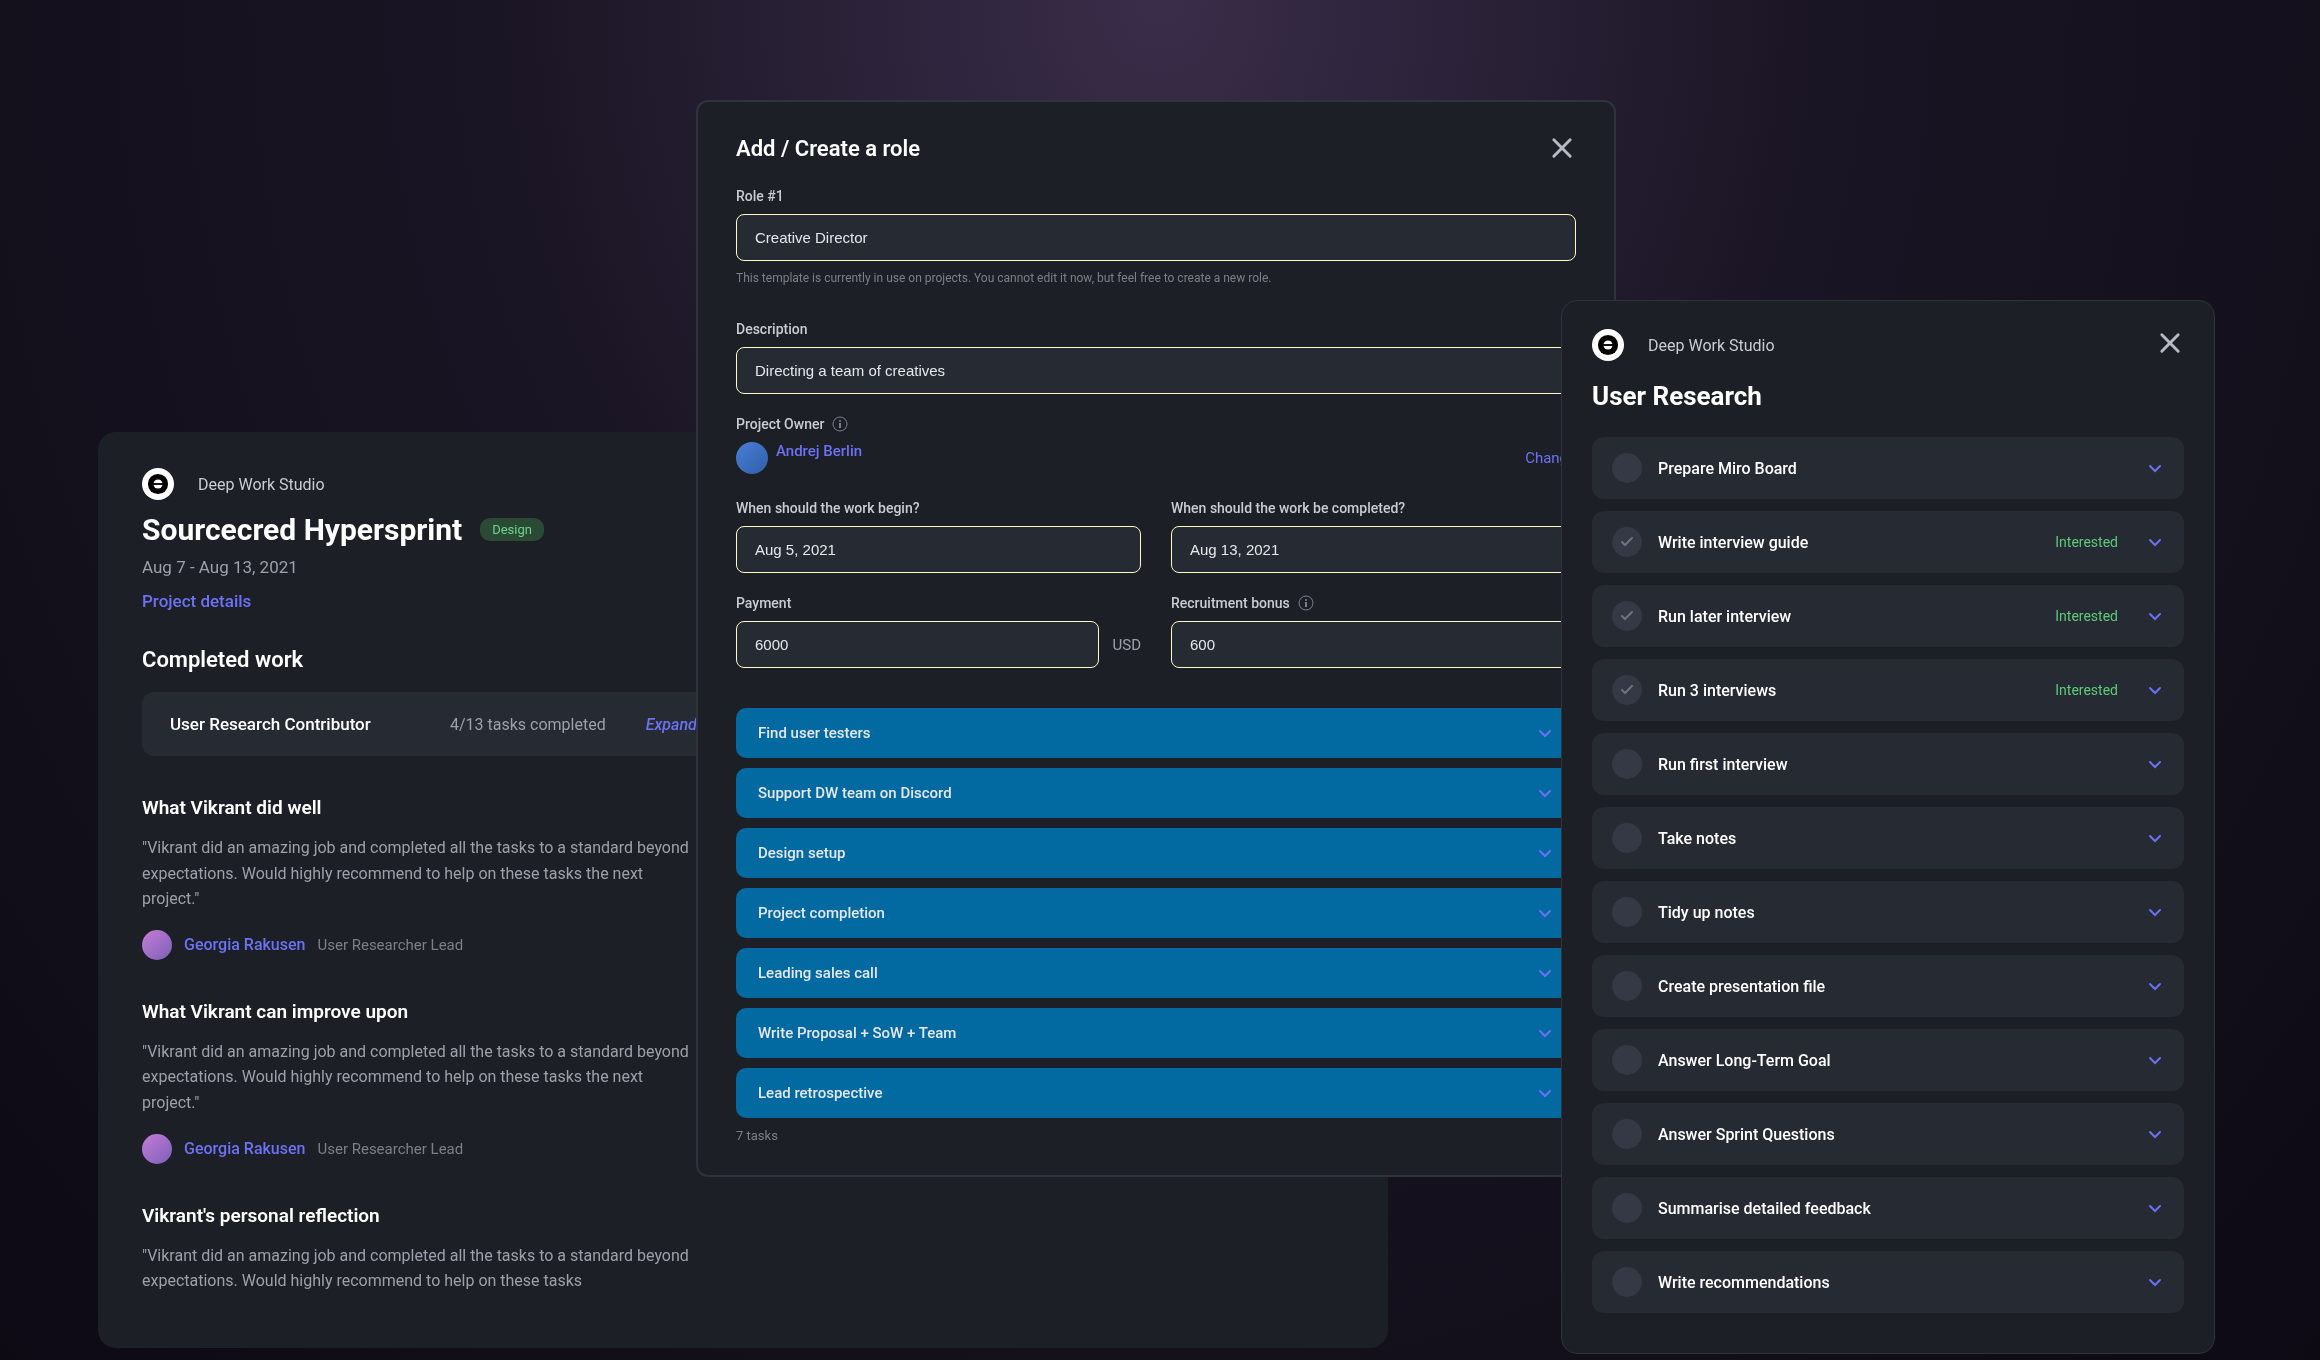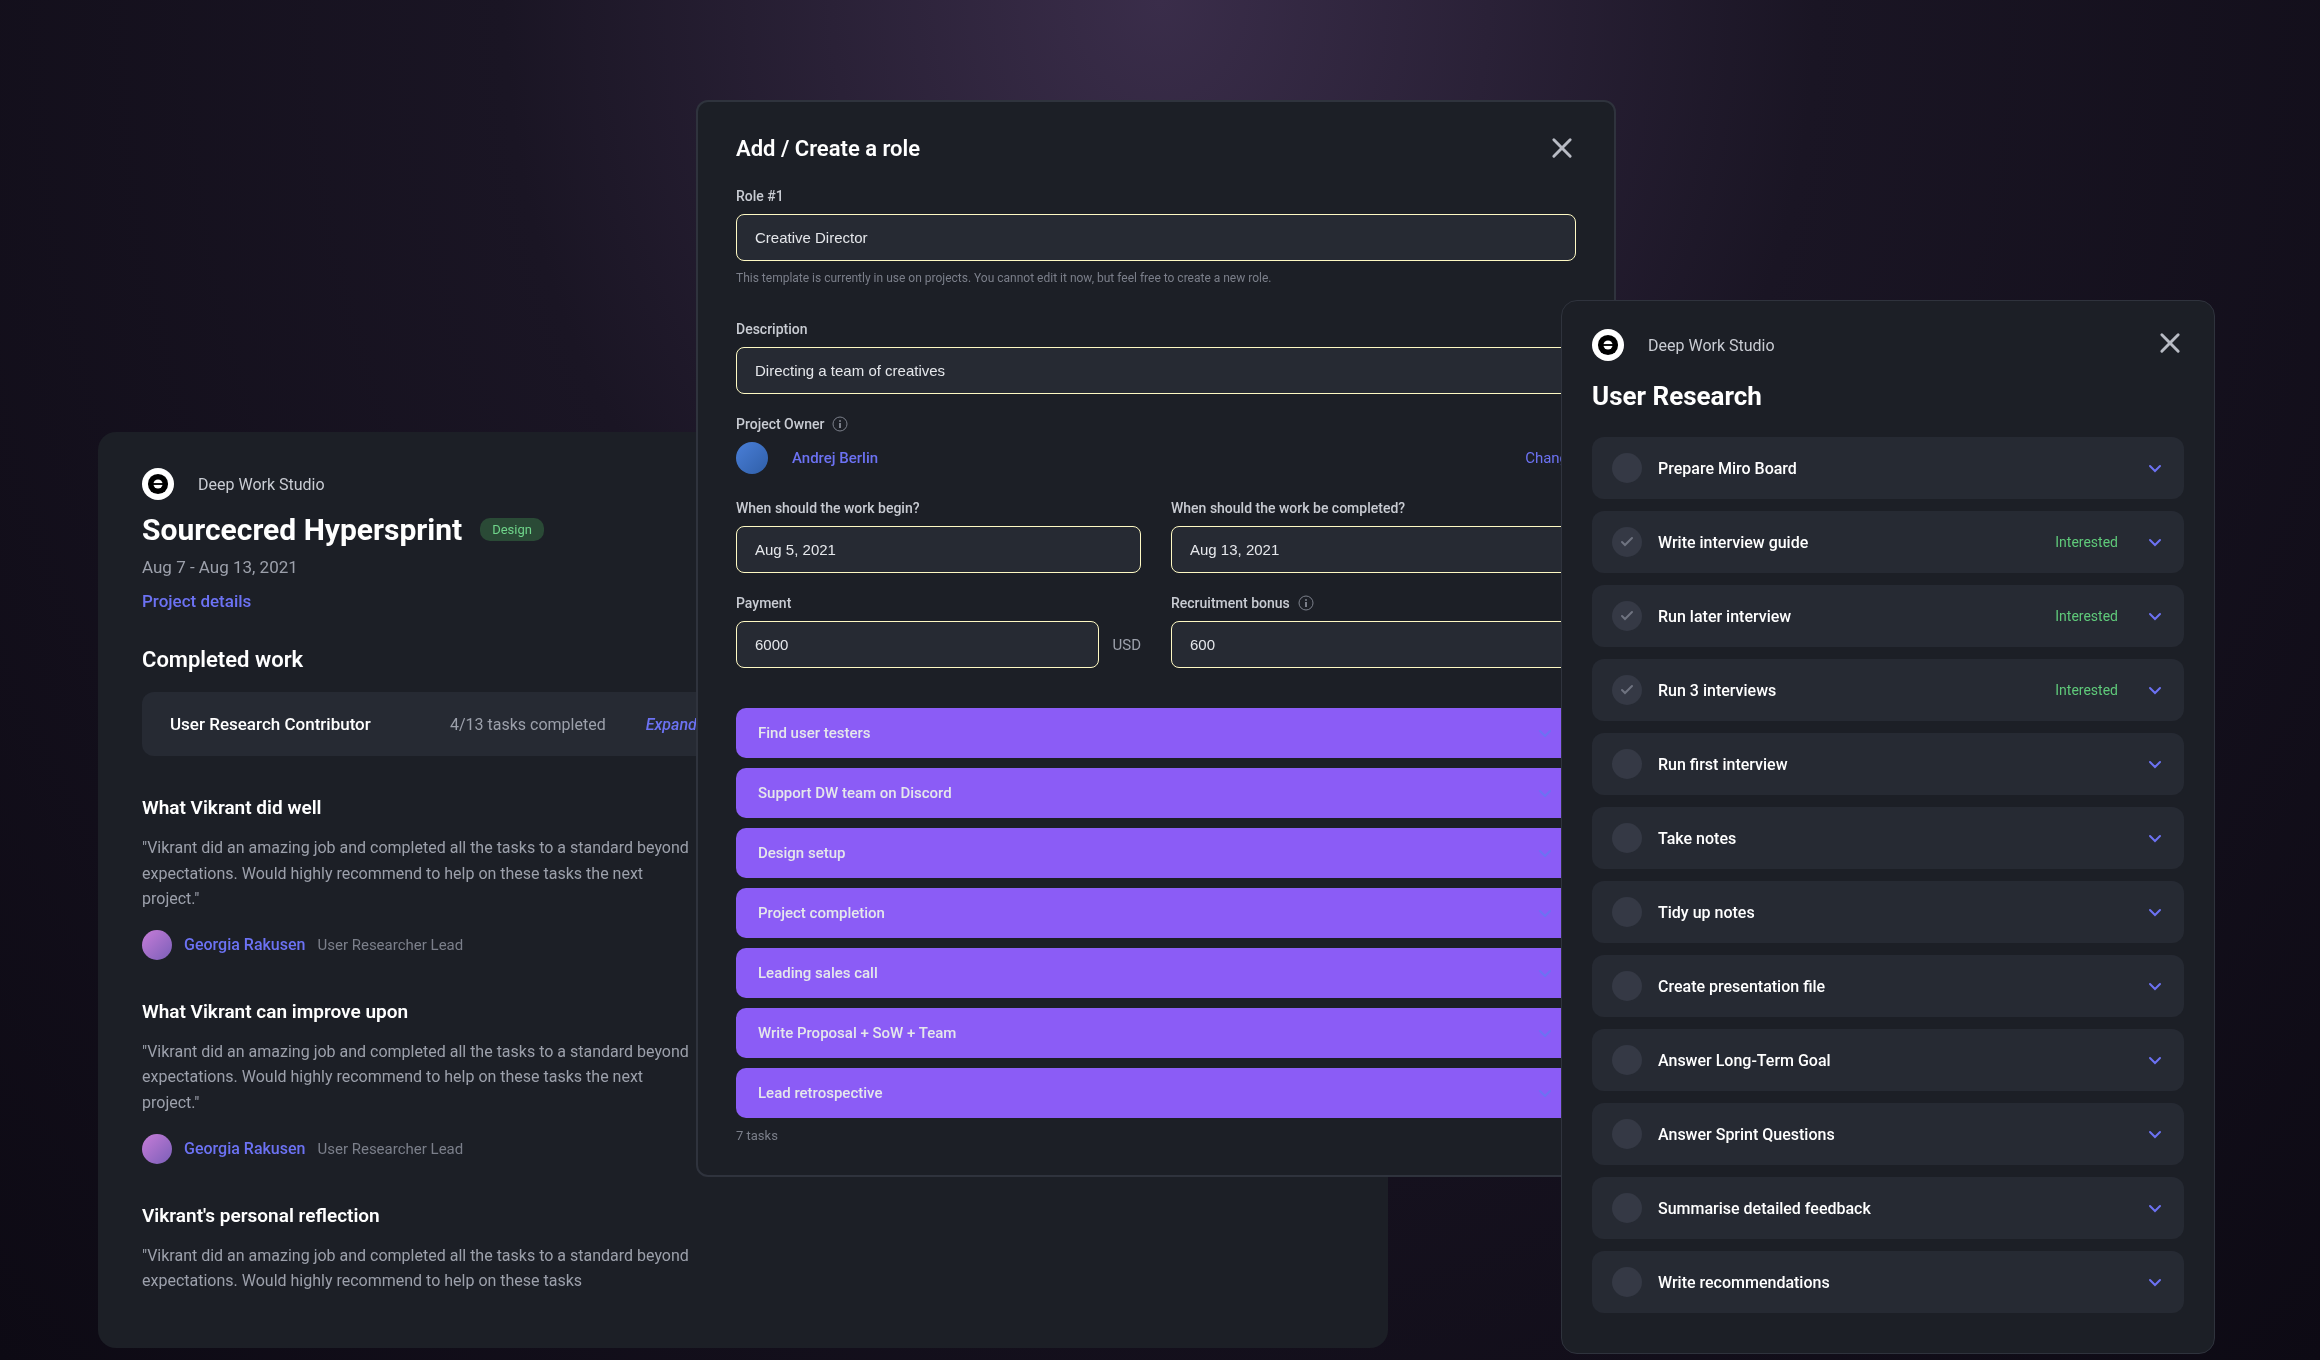--- a/index.html
+++ b/index.html
@@ -66,33 +66,33 @@
 .modal-title { font-size: 22px; font-weight: 600; color: #fff; }
 .close-btn { width: 28px; height: 28px; cursor: pointer; color: #b8bbc4; }
 .label { font-size: 14px; font-weight: 500; color: #c9ccd3; margin-bottom: 10px; display: flex; align-items: center; gap: 8px; }
 .input {
   width: 100%; background: #262a33; border: 1px solid #fef9c3;
   border-radius: 8px; padding: 14px 18px; font-size: 15px; color: #e5e7eb;
 }
 .hint { font-size: 12px; color: #7b7f8a; margin-top: 10px; margin-bottom: 36px; }
 .field-mb { margin-bottom: 22px; }
 .owner-row { display: flex; align-items: center; justify-content: space-between; margin-bottom: 26px; }
-.owner-info { display: flex; align-items: center; gap: 24px; }
+.owner-info { display: flex; align-items: flex-start; gap: 8px; }
 .avatar { width: 32px; height: 32px; border-radius: 50%; background: linear-gradient(135deg,#4a7fd8,#2f5fa8); }
 .owner-name { color: #6c72f3; font-size: 15px; font-weight: 500; }
 .change-link { color: #6c72f3; font-size: 15px; cursor: pointer; }
 .two-col { display: flex; gap: 30px; margin-bottom: 22px; }
 .col { flex: 1; }
 .payment-row { display: flex; gap: 30px; margin-bottom: 40px; }
 .pay-col { flex: 1; }
 .pay-input-wrap { display: flex; align-items: center; gap: 14px; }
 .currency { font-size: 15px; color: #9ca0ab; }
 .info-icon { width: 16px; height: 16px; color: #7b7f8a; }
 .task-item {
-  background: #8b5cf6; border-radius: 10px; padding: 16px 22px;
+  background: #0369a1; border-radius: 10px; padding: 16px 22px;
   display: flex; align-items: center; justify-content: space-between;
   margin-bottom: 10px; cursor: pointer;
 }
 .task-label { font-size: 15px; color: #e5e7eb; font-weight: 500; }
 .chevron { width: 18px; height: 18px; color: #6c72f3; }
 .task-count { font-size: 13px; color: #7b7f8a; margin-top: 8px; }
 
 
 .right-panel {
   position: absolute;

